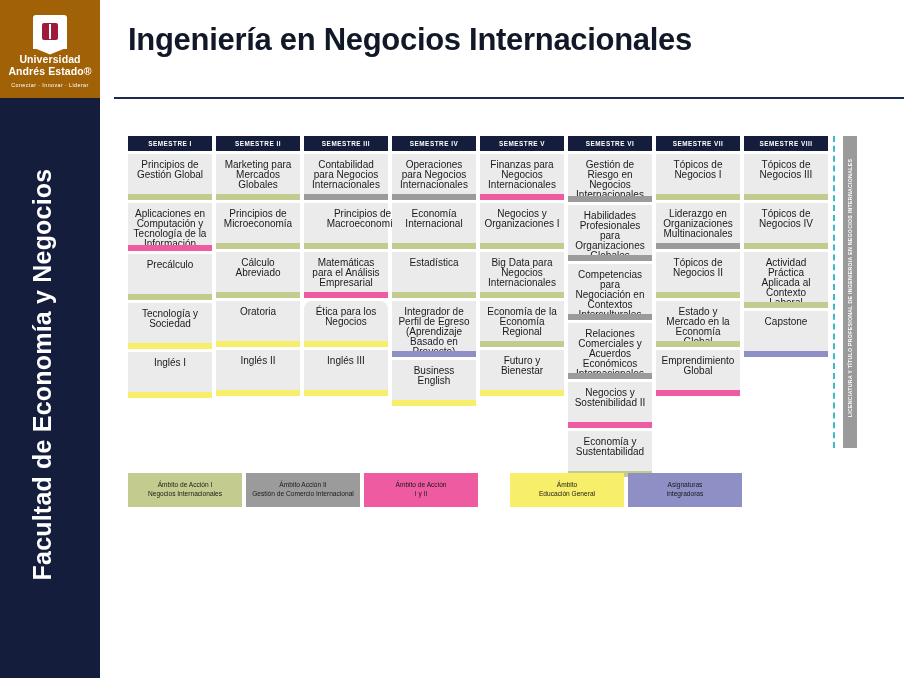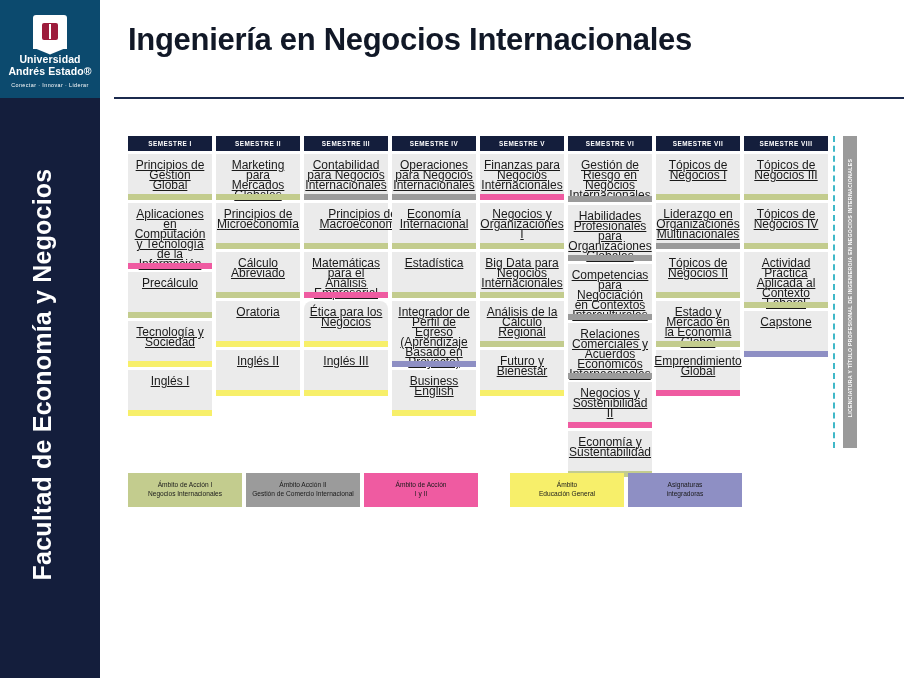--- a/index.html
+++ b/index.html
@@ -16,21 +16,21 @@
   .left-band {
     position: absolute;
     left: 0; top: 0;
     width: 100px; height: 678px;
     background: #141e3c;
   }
   .logo-box {
     position: absolute;
     left: 0; top: 0;
     width: 100px; height: 98px;
-    background: #0c4a6e;
+    background: #a16207;
     display: flex;
     flex-direction: column;
     align-items: center;
     justify-content: center;
     padding-top: 4px;
   }
   .logo-mark {
     width: 34px; height: 34px;
     background: #ffffff;
     border-radius: 3px 3px 0 0;
@@ -131,25 +131,24 @@
     background: #ebebeb;
     min-height: 46px;
     display: flex;
     flex-direction: column;
     justify-content: flex-start;
     align-items: center;
     padding: 6px 4px 0 4px;
     position: relative;
   }
   .cell .txt {
-    font-size: 12px;
+    font-size: 10px;
     line-height: 10px;
     text-align: center;
     color: #1a1a1a;
-    text-decoration: underline;
   }
   .cell .bar {
     position: absolute;
     left: 0; bottom: 0;
     width: 100%;
     height: 6px;
   }
   .cell.empty { background: transparent; min-height: 0; }
 
   
@@ -327,21 +326,21 @@
       </div>
       <div class="cell" style="min-height: 46px;">
         <div class="txt">Negocios y Organizaciones I</div>
         <div class="bar" style="background: rgb(195, 204, 142);"></div>
       </div>
       <div class="cell" style="min-height: 46px;">
         <div class="txt">Big Data para Negocios Internacionales</div>
         <div class="bar" style="background: rgb(195, 204, 142);"></div>
       </div>
       <div class="cell" style="min-height: 46px;">
-        <div class="txt">Análisis de la Cálculo Regional</div>
+        <div class="txt">Economía de la Economía Regional</div>
         <div class="bar" style="background: rgb(195, 204, 142);"></div>
       </div>
       <div class="cell" style="min-height: 46px;">
         <div class="txt">Futuro y Bienestar</div>
         <div class="bar" style="background: rgb(247, 239, 106);"></div>
       </div>
       <div class="cell empty"></div>
     </div>
     <div class="col">
       <div class="col-head">SEMESTRE VI</div>

